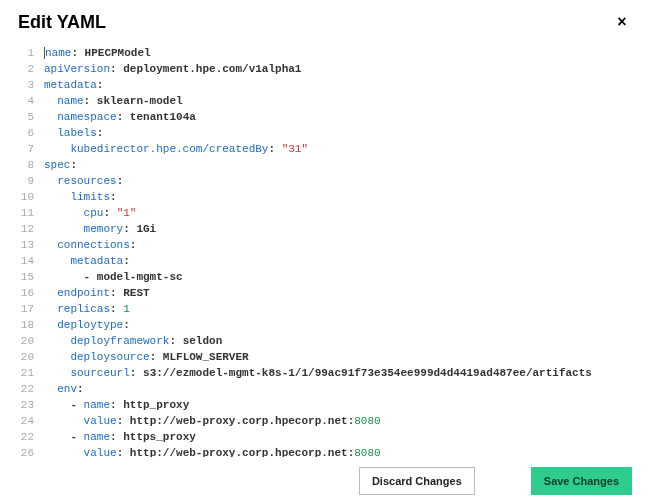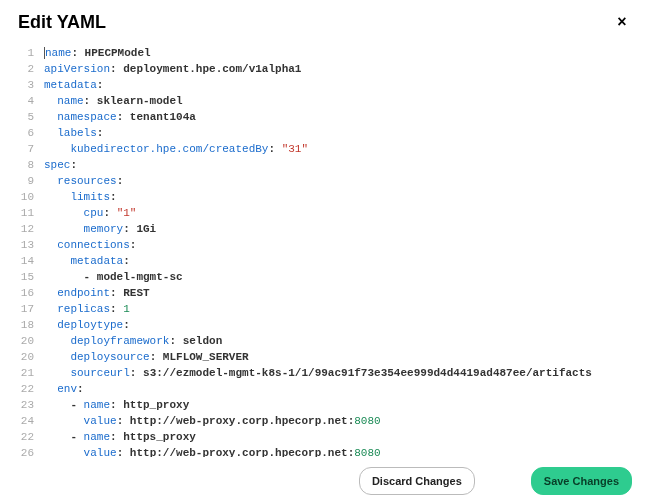--- a/index.html
+++ b/index.html
@@ -68,21 +68,21 @@
   .footer {
     display: flex;
     justify-content: flex-end;
     gap: 8px;
     padding-top: 10px;
   }
   .btn {
     font-size: 11px;
     font-weight: 700;
     padding: 7px 12px;
-    border-radius: 12px;
+    border-radius: 0;
     cursor: pointer;
     border: 1px solid transparent;
   }
   .btn-secondary {
     background: #fff;
     border-color: #bbb;
     color: #222;
   }
   .btn-primary {
     background: #2ecc8f;

